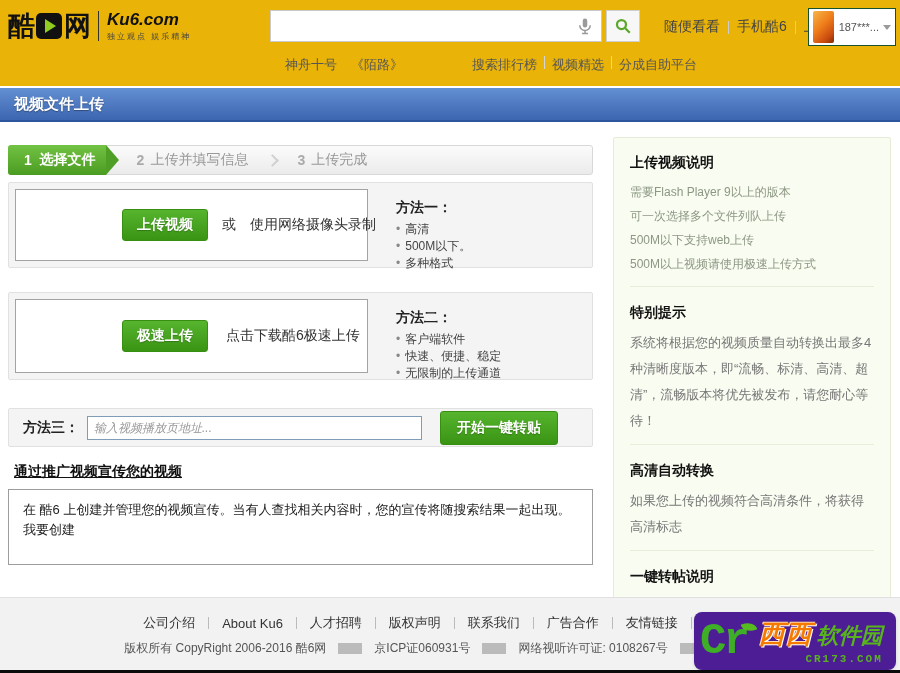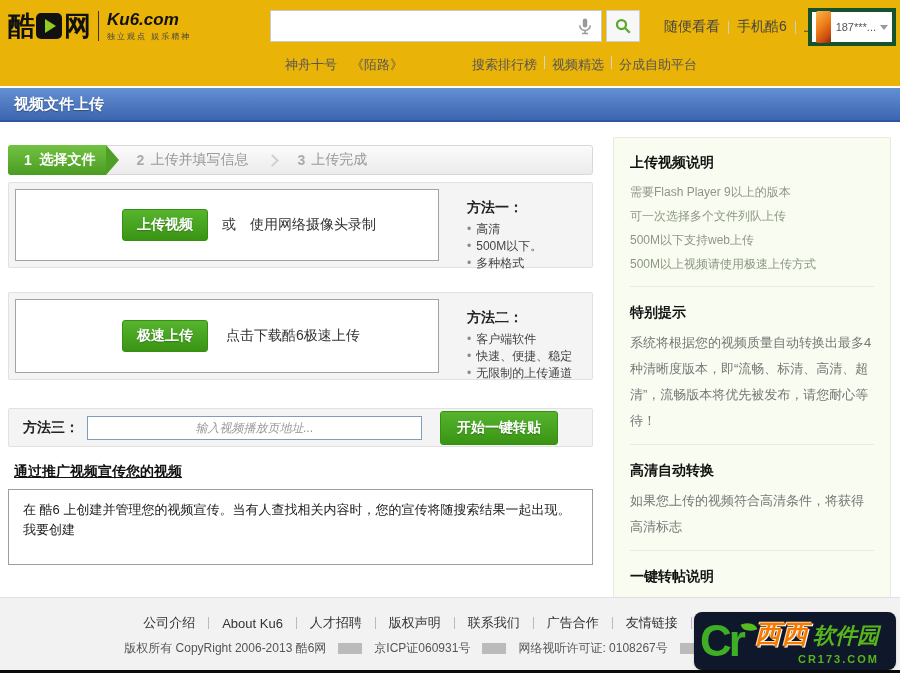--- a/index.html
+++ b/index.html
@@ -21,21 +21,21 @@
   .logo-domain { font-weight:bold; font-style:italic; font-size:17px; color:#111; }
   .logo-tag { font-size:8px; color:#444; letter-spacing:2px; margin-top:1px; }
   .search-wrap { position:absolute; left:270px; top:10px; display:flex; align-items:center; }
   .search-input { width:332px; height:32px; border:1px solid #c9c9c9; padding:0 30px 0 8px; font-size:14px; outline:none; }
   .mic { position:absolute; left:306px; top:7px; width:18px; height:18px; cursor:pointer; }
   .search-btn { width:34px; height:32px; margin-left:4px; border:1px solid #cfcfcf; background:#f7f7f7;
     display:flex; align-items:center; justify-content:center; cursor:pointer; }
   .top-links { position:absolute; left:656px; top:18px; display:flex; align-items:center; font-size:14px; color:#444; }
   .top-links a { color:#444; text-decoration:none; padding:0 8px; cursor:pointer; }
   .tl-sep { width:1px; height:13px; background:#ccc; }
-  .userbox { position:absolute; left:808px; top:8px; width:88px; height:38px; border:4px solid #14532d;
+  .userbox { position:absolute; left:808px; top:8px; width:88px; height:38px; border:1px solid #14532d;
     display:flex; align-items:center; padding:2px 4px; cursor:pointer; background:#fff; }
   .avatar { width:32px; height:32px; border-radius:2px;
     background:linear-gradient(135deg,#f7b64a 0%,#ef7d1a 45%,#c8490e 80%,#7c2a08 100%); }
   .uname { font-size:11px; color:#555; margin-left:5px; white-space:nowrap; }
   .caret { width:0; height:0; border-left:4px solid transparent; border-right:4px solid transparent;
     border-top:5px solid #9a9a9a; margin-left:4px; }
   .hotrow { position:absolute; left:285px; top:56px; font-size:13px; color:#555; display:flex; gap:14px; }
   .hotrow a { color:#555; text-decoration:none; cursor:pointer; }
   .subrow { position:absolute; left:465px; top:56px; font-size:13px; color:#555; display:flex; align-items:flex-start; }
   .subrow a { color:#555; text-decoration:none; padding:0 7px; cursor:pointer; }
@@ -55,36 +55,36 @@
     border-radius:3px 0 0 3px; }
   .step-arrow { width:0; height:0; border-top:15px solid transparent; border-bottom:15px solid transparent;
     border-left:13px solid #4f9f26; margin:-1px 0 0 0; }
   .step { color:#999; font-size:14px; padding:0 18px; display:flex; align-items:center; gap:6px; }
   .step b { font-weight:bold; color:#aaa; }
   .chev { width:9px; height:9px; border-top:2px solid #d0d0d0; border-right:2px solid #d0d0d0;
     transform:rotate(45deg); margin:0 2px; }
   .panel { background:#f4f4f4; border:1px solid #e1e1e1; border-radius:2px; display:flex; padding:6px; }
   .panel1 { margin-top:7px; height:86px; }
   .panel2 { margin-top:24px; height:88px; }
-  .whitebox { background:#fff; border:1px solid #a3a3a3; width:424px; height:100%;
+  .whitebox { background:#fff; border:1px solid #a3a3a3; width:353px; height:100%;
     display:flex; align-items:center; padding-left:106px; }
   .gbtn { background:linear-gradient(#56b42e,#399413); border:1px solid #378f11; border-radius:3px;
     color:#fff; font-size:14px; font-weight:bold; padding:6px 14px; cursor:pointer;
     text-shadow:0 1px 1px rgba(0,0,0,.25); white-space:nowrap; }
   .orside { margin-left:14px; font-size:14px; color:#333; display:flex; gap:14px; white-space:nowrap; }
   .boxdesc { margin-left:18px; font-size:14px; color:#333; cursor:pointer; white-space:nowrap; }
   .method { margin-left:28px; padding-top:10px; }
   .method-title { font-weight:bold; font-size:14px; color:#222; margin-bottom:4px; }
   .method li { list-style:none; font-size:12px; color:#444; line-height:17px; }
   .method li::before { content:"•"; color:#888; margin-right:5px; }
   .panel3 { margin-top:28px; height:39px; background:#f4f4f4; border:1px solid #e1e1e1; border-radius:2px;
     display:flex; align-items:center; padding:0 14px; }
   .m3-label { font-weight:bold; font-size:14px; color:#222; }
   .m3-input { width:335px; height:24px; border:1px solid #7f9db9; margin-left:8px; padding:0 6px;
-    font-size:12px; font-style:italic; color:#333; outline:none;text-align:center; }
+    font-size:12px; font-style:italic; color:#333; outline:none; }
   .m3-input::placeholder { color:#999; font-style:italic; }
   .m3-btn { margin-left:auto; margin-right:20px; padding:7px 16px; font-size:14px; }
   .promo { margin-top:16px; }
   .promo-title { font-weight:bold; font-size:14px; color:#111; text-decoration:underline; margin-left:6px; }
   .promo-box { margin-top:8px; background:#fff; border:1px solid #9d9d9d; height:76px; padding:10px 14px;
     font-size:13px; color:#222; line-height:20px; }
   .promo-box .create { cursor:pointer; color:#222; }
   
   .sidebar { position:absolute; left:613px; top:137px; width:278px; background:#f9fcf1;
     border:1px solid #e6ecd8; border-radius:2px; padding:12px 16px 16px 16px; }
@@ -97,22 +97,22 @@
   .footer { position:absolute; left:0; top:597px; width:900px; height:73px; background:#f2f2f2;
     border-top:1px solid #e0e0e0; text-align:center; }
   .f-links { margin-top:16px; font-size:13px; color:#333; display:inline-flex; align-items:center; }
   .f-links a { color:#333; text-decoration:none; padding:0 13px; cursor:pointer; }
   .f-sep { width:1px; height:12px; background:#bbb; }
   .f-copy { margin-top:8px; font-size:12px; color:#555; display:flex; justify-content:center; align-items:center; }
   .f-copy span { padding:0 12px; }
   .f-copy .f-sep { height:11px; }
   .blackbar { position:absolute; left:0; top:670px; width:900px; height:3px; background:#0a0a0a; }
   
-  .wm { position:absolute; left:694px; top:612px; width:202px; height:58px; background:#0f172a;
-    border-radius:8px; box-shadow:0 1px 3px rgba(0,0,0,.15); display:flex; align-items:center; padding:0 6px; }
+  .wm { position:absolute; left:694px; top:612px; width:202px; height:58px; background:#4c1d95;
+    border-radius:8px; box-shadow:0 1px 3px rgba(0,0,0,.15); display:flex; align-items:center; padding:0 6px;font-family:Liberation Mono, monospace; }
   .wm-cr { font-size:44px; font-weight:bold; color:#3fae27; line-height:44px; position:relative; letter-spacing:-3px; }
   .wm-leaf { position:absolute; right:-9px; top:2px; width:14px; height:10px; background:#56bb1f;
     border-radius:0 90% 0 90%; transform:rotate(-20deg); }
   .wm-right { margin-left:12px; display:flex; flex-direction:column; align-items:flex-start; }
   .wm-row { display:flex; align-items:baseline; }
   .wm-xixi { font-size:26px; font-weight:bold; font-style:italic; color:#f57a00;
     text-shadow:1px 1px 0 #fff,-1px -1px 0 #ffd9b0; letter-spacing:1px; }
   .wm-soft { font-size:22px; font-weight:bold; font-style:italic; color:#58b41d; margin-left:4px; }
   .wm-dom { font-size:11px; font-weight:bold; color:#58b41d; letter-spacing:2px; align-self:flex-end; margin-top:1px; }
   svg { display:block; }
@@ -282,21 +282,21 @@
     <span class="f-sep"></span>
     <a>联系我们</a>
     <span class="f-sep"></span>
     <a>广告合作</a>
     <span class="f-sep"></span>
     <a>友情链接</a>
     <span class="f-sep"></span>
     <a>意见反馈</a>
   </div>
   <div class="f-copy">
-    <span>版权所有 CopyRight 2006-2013 酷6网</span>
+    <span>版权所有 CopyRight 2006-2016 酷6网</span>
     <span class="f-sep"></span>
     <span>京ICP证060931号</span>
     <span class="f-sep"></span>
     <span>网络视听许可证: 0108267号</span>
     <span class="f-sep"></span>
     <span>京公网安备</span>
   </div>
 </div>
 
 <div class="wm">

